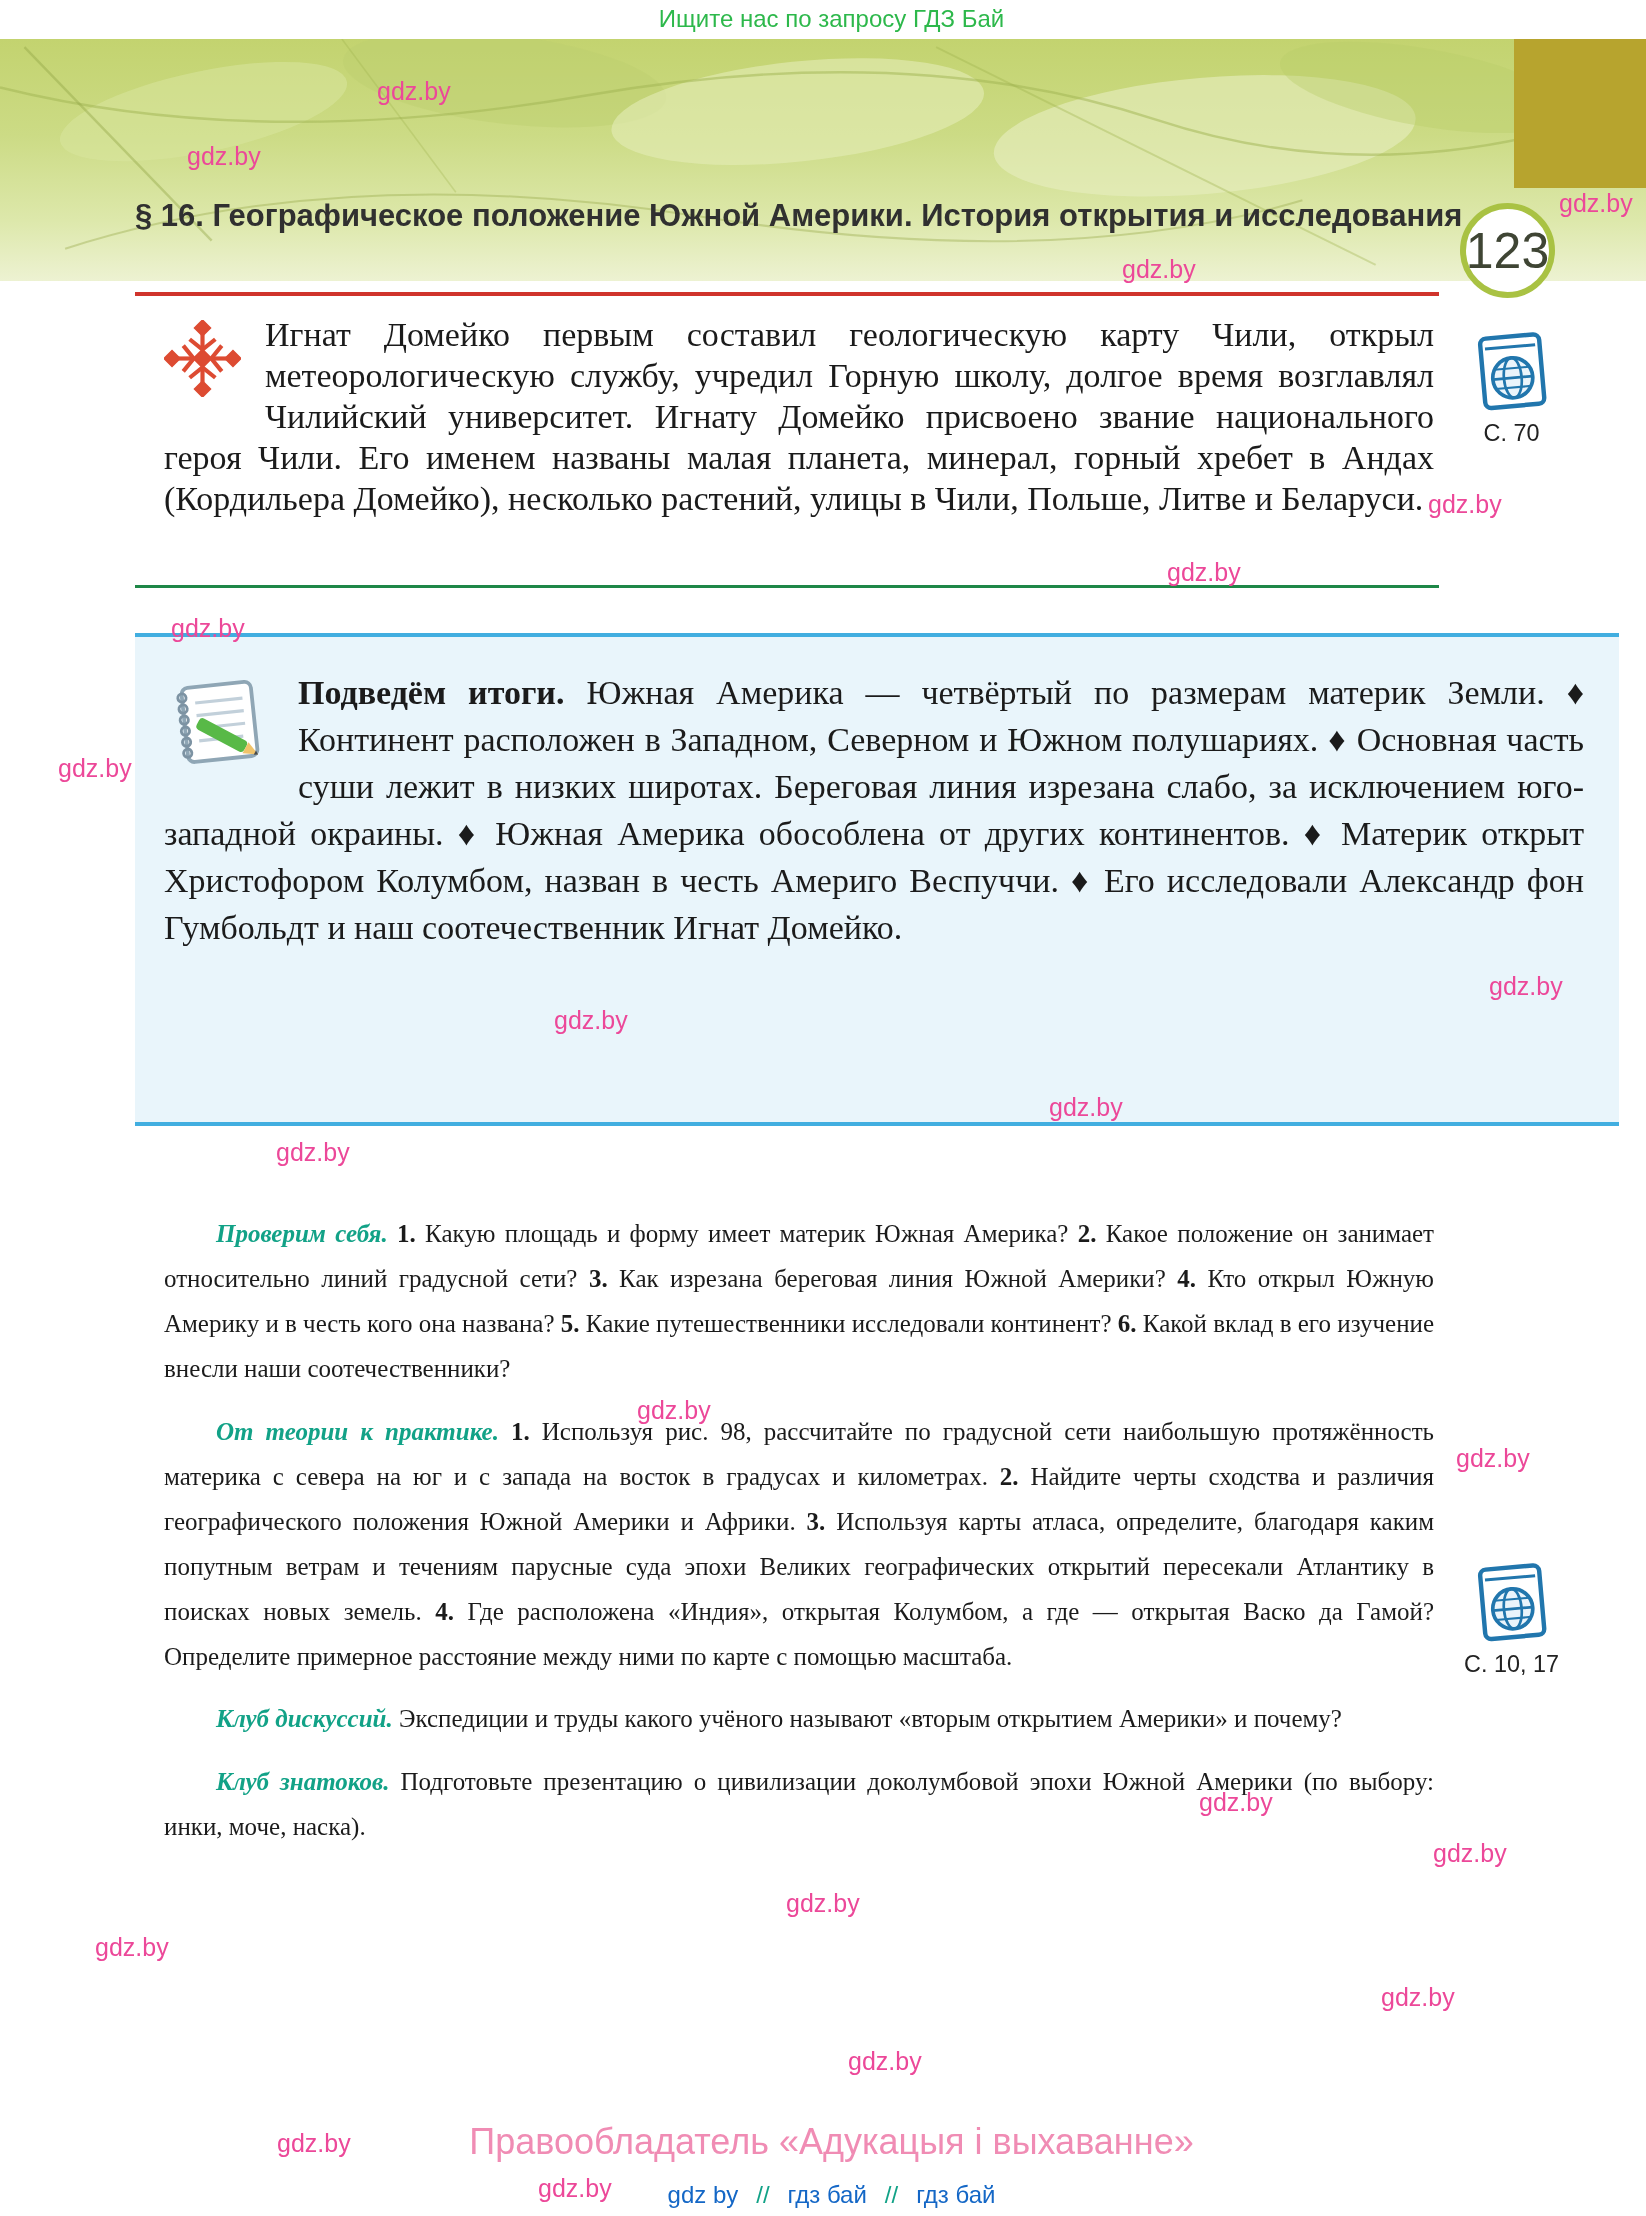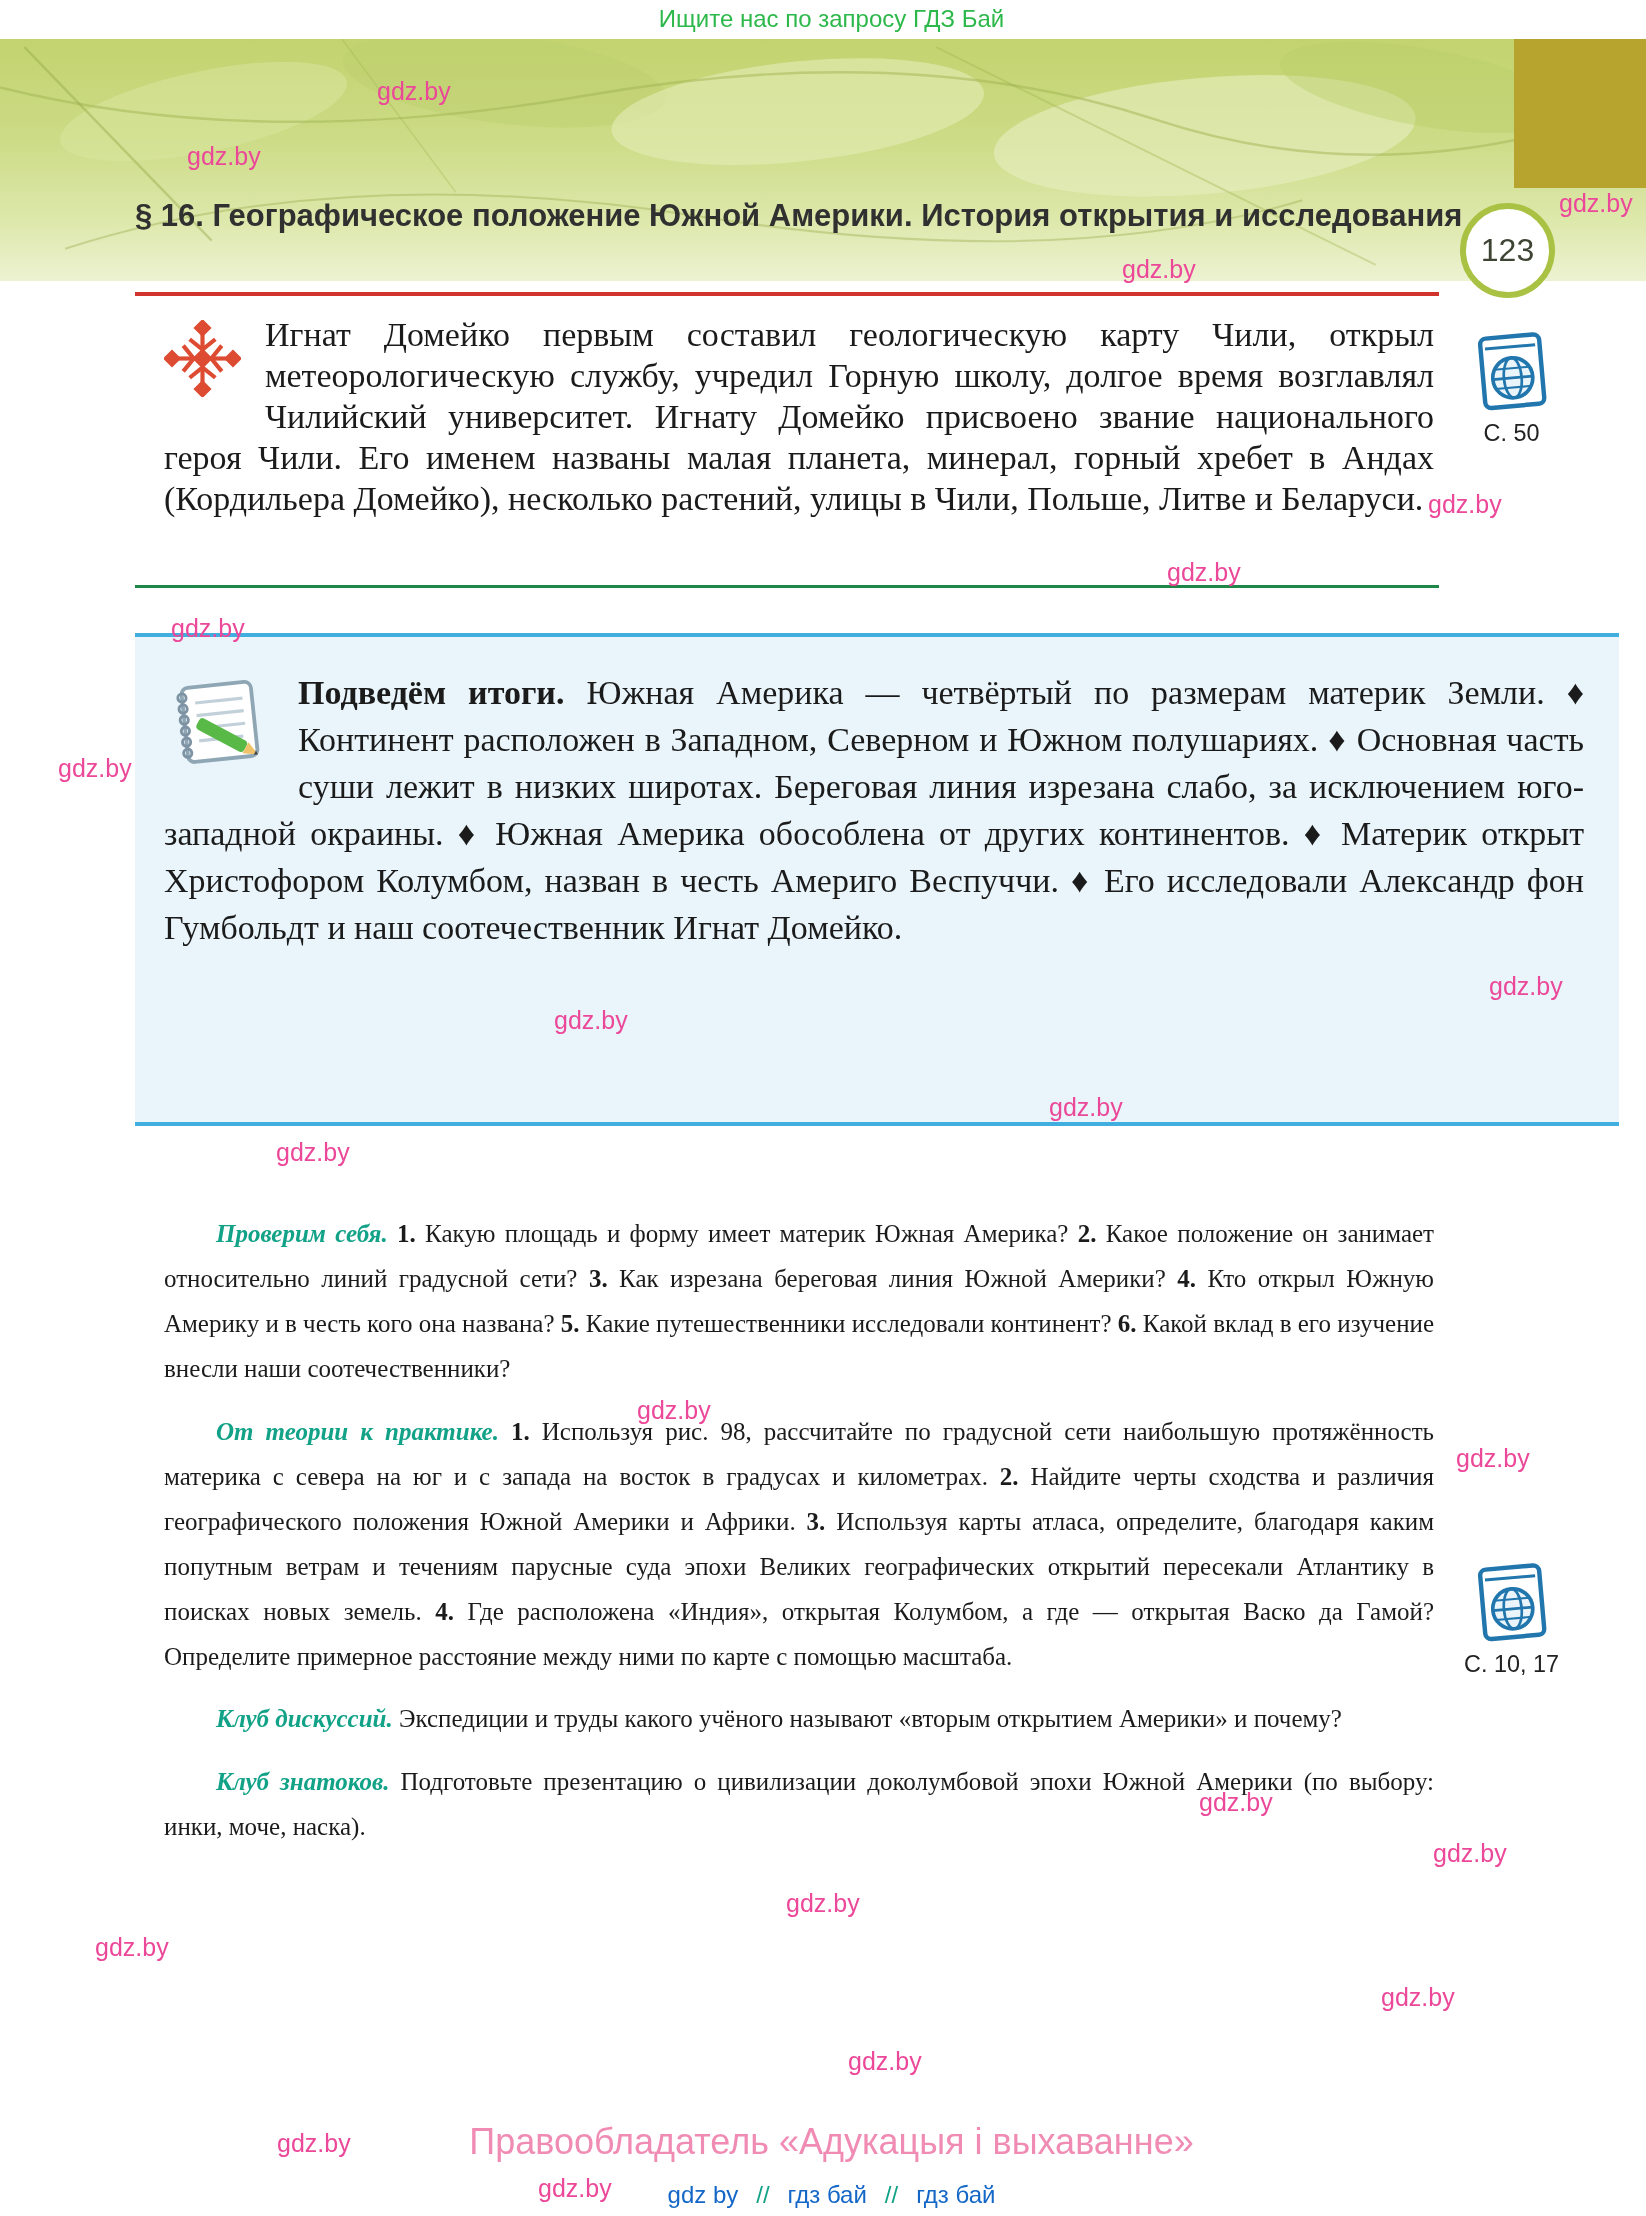--- a/index.html
+++ b/index.html
@@ -10,21 +10,21 @@
       font-family:"Liberation Sans",sans-serif;font-size:24px;color:var(--banner_green,#2db84b);}
 
   .band{position:absolute;top:39px;left:0;width:100%;height:242px;
       background:linear-gradient(180deg,#c3d36f 0%,#ccdb85 40%,#dde8ab 75%,#edf2d2 100%);}
   .band svg{position:absolute;left:0;top:0;width:100%;height:100%;}
 
   .mustard{position:absolute;top:39px;right:0;width:149px;height:149px;background:var(--mustard,#b7a42e);}
 
   .page-circle{position:absolute;left:1460px;top:203px;width:95px;height:95px;border-radius:50%;
       background:#fff;border:6.4px solid #a9c243;box-sizing:border-box;display:flex;align-items:center;
-      justify-content:center;font-family:"Liberation Sans",sans-serif;font-size:32px;color:#3f4534;}
+      justify-content:center;font-family:"Liberation Sans",sans-serif;font-size:50px;color:#3f4534;}
 
   .title{position:absolute;left:135px;top:198px;width:1322px;font-family:"Liberation Sans",sans-serif;
       font-weight:bold;font-size:31px;color:#303030;white-space:nowrap;}
 
   .red-rule{position:absolute;left:135px;top:292px;width:1304px;height:4px;background:var(--red_rule,#d0342c);}
   .green-rule{position:absolute;left:135px;top:585px;width:1304px;height:3.2px;background:var(--green_rule,#1e8747);}
 
   .para1{position:absolute;left:164px;top:314px;width:1270px;font-size:34px;line-height:41px;text-align:justify;}
   .ornament{float:left;width:77px;height:77px;margin:6.4px 24px 3.2px 0;}
 
@@ -111,21 +111,21 @@
     <svg viewBox="0 0 50 60">
       <g transform="rotate(-5 25 30)">
         <rect x="5" y="8" width="40" height="47" rx="4" fill="#fff" stroke="#2176ad" stroke-width="3"></rect>
         <path d="M8 15 H42" stroke="#2176ad" stroke-width="2"></path>
         <circle cx="25" cy="36" r="13.5" fill="#eaf4fb" stroke="#2176ad" stroke-width="2.5"></circle>
         <ellipse cx="25" cy="36" rx="6" ry="13.5" fill="none" stroke="#2176ad" stroke-width="1.8"></ellipse>
         <path d="M11.5 36 H38.5" stroke="#2176ad" stroke-width="1.8"></path>
         <path d="M13 29.5 H37 M13 42.5 H37" stroke="#2176ad" stroke-width="1.4"></path>
       </g>
     </svg>
-    <span>С. 50</span>
+    <span>С. 70</span>
   </div>
 
   <div class="green-rule"></div>
 
   <div class="summary">
     <span class="notebook">
       <svg viewBox="0 0 66 60" width="108" height="95">
         <g transform="rotate(-6 32 31)">
           <rect x="12" y="7" width="44" height="47" rx="4" fill="#fff" stroke="#8fa6b5" stroke-width="2.4"></rect>
           <path d="M20 17 H50 M20 25 H50 M20 33 H50 M20 41 H48" stroke="#c2d0da" stroke-width="2"></path>

